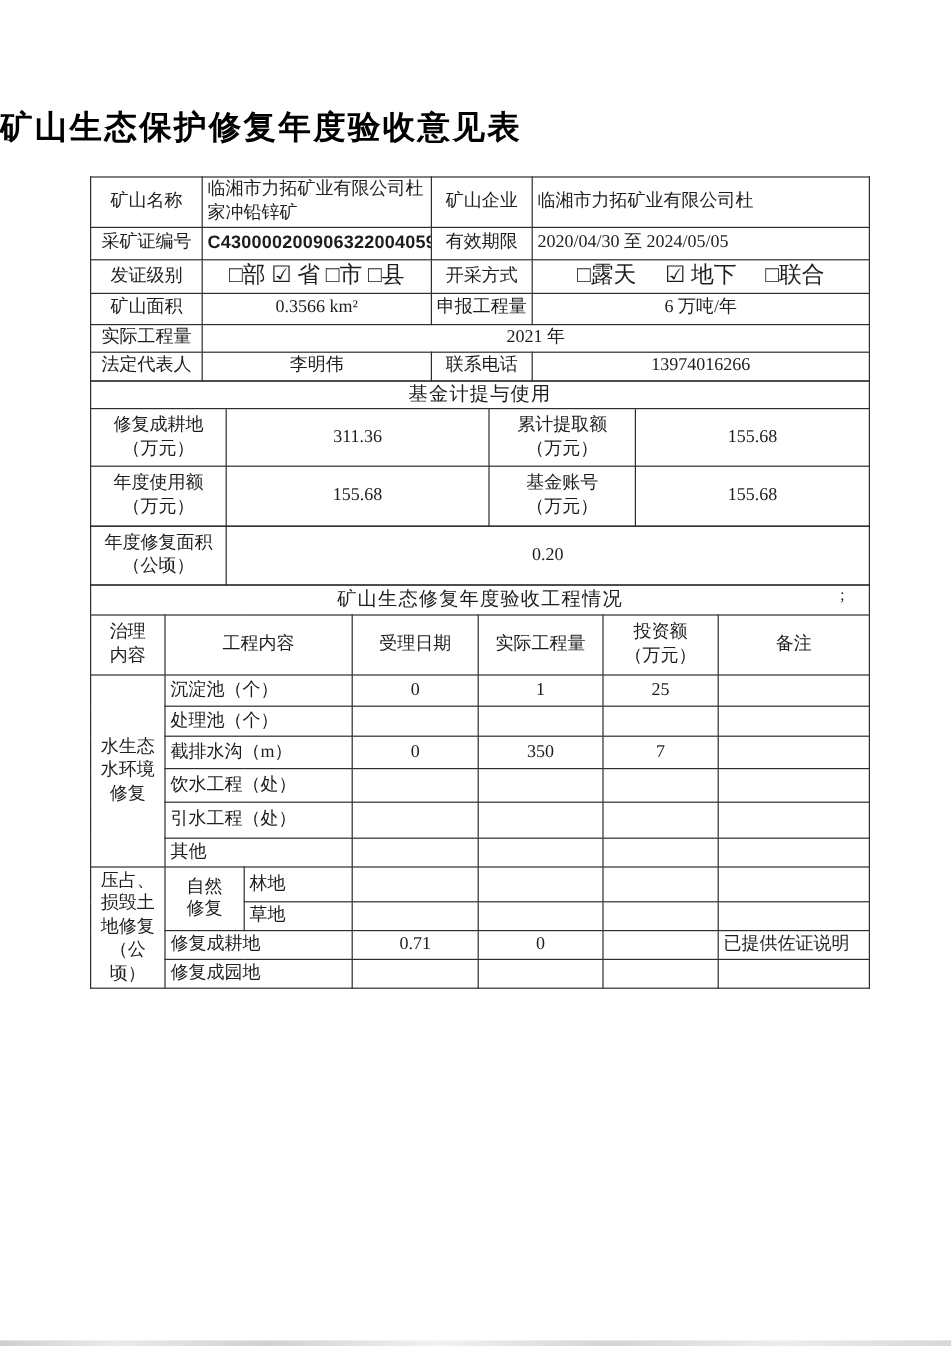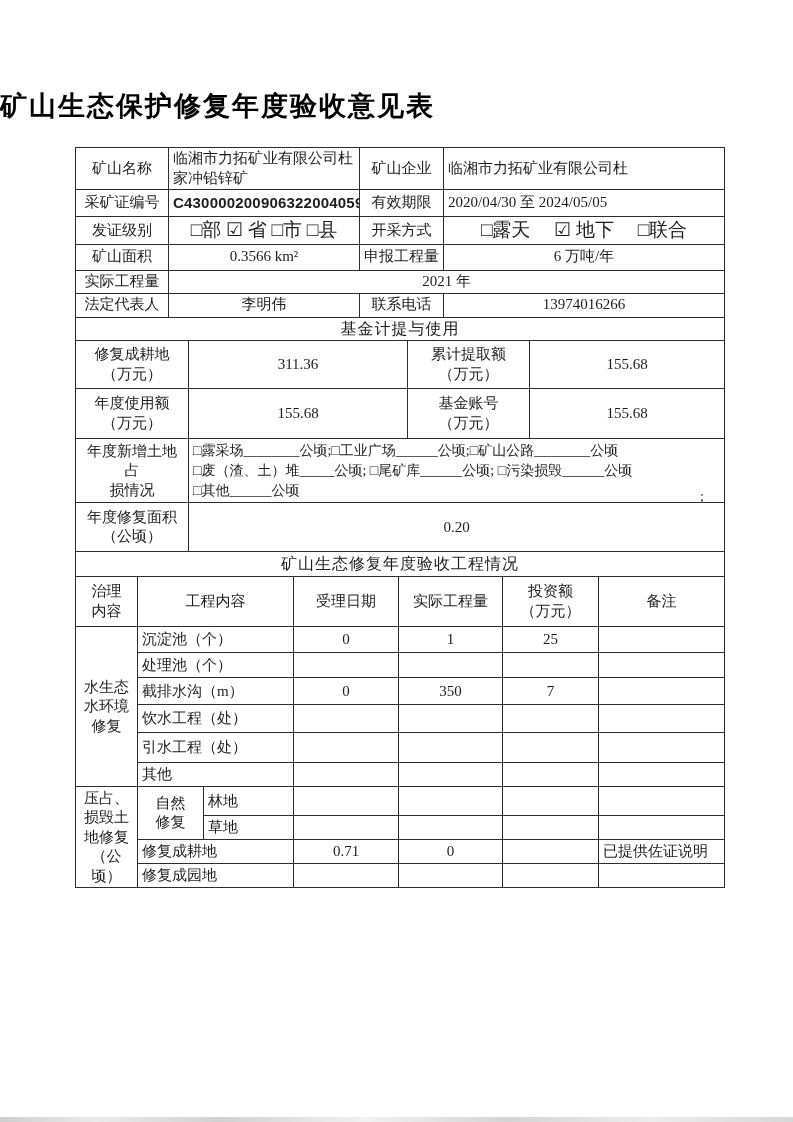--- a/index.html
+++ b/index.html
@@ -158,29 +158,20 @@
       </tr>
     </tbody>
       </table>
 
     <table class="sec">
       <colgroup>
           <col style="width:113px">
           <col style="width:536px">
         </colgroup>
       <tbody>
-          <tr>
-        <td class="pre" style="height:64px">年度新增土地占
-损情况</td>
-        <td class="left">
-          <div class="chk-line">□露采场________公顷;□工业广场______公顷;□矿山公路________公顷</div>
-          <div class="chk-line">□废（渣、土）堆_____公顷; □尾矿库______公顷; □污染损毁______公顷</div>
-          <div class="chk-line">□其他______公顷</div>
-        </td>
-      </tr>
       <tr>
         <td class="pre" style="height:49px">年度修复面积
 （公顷）</td>
         <td>0.20</td>
       </tr>
     </tbody>
       </table>
 
     <table class="sec">
       <colgroup>

